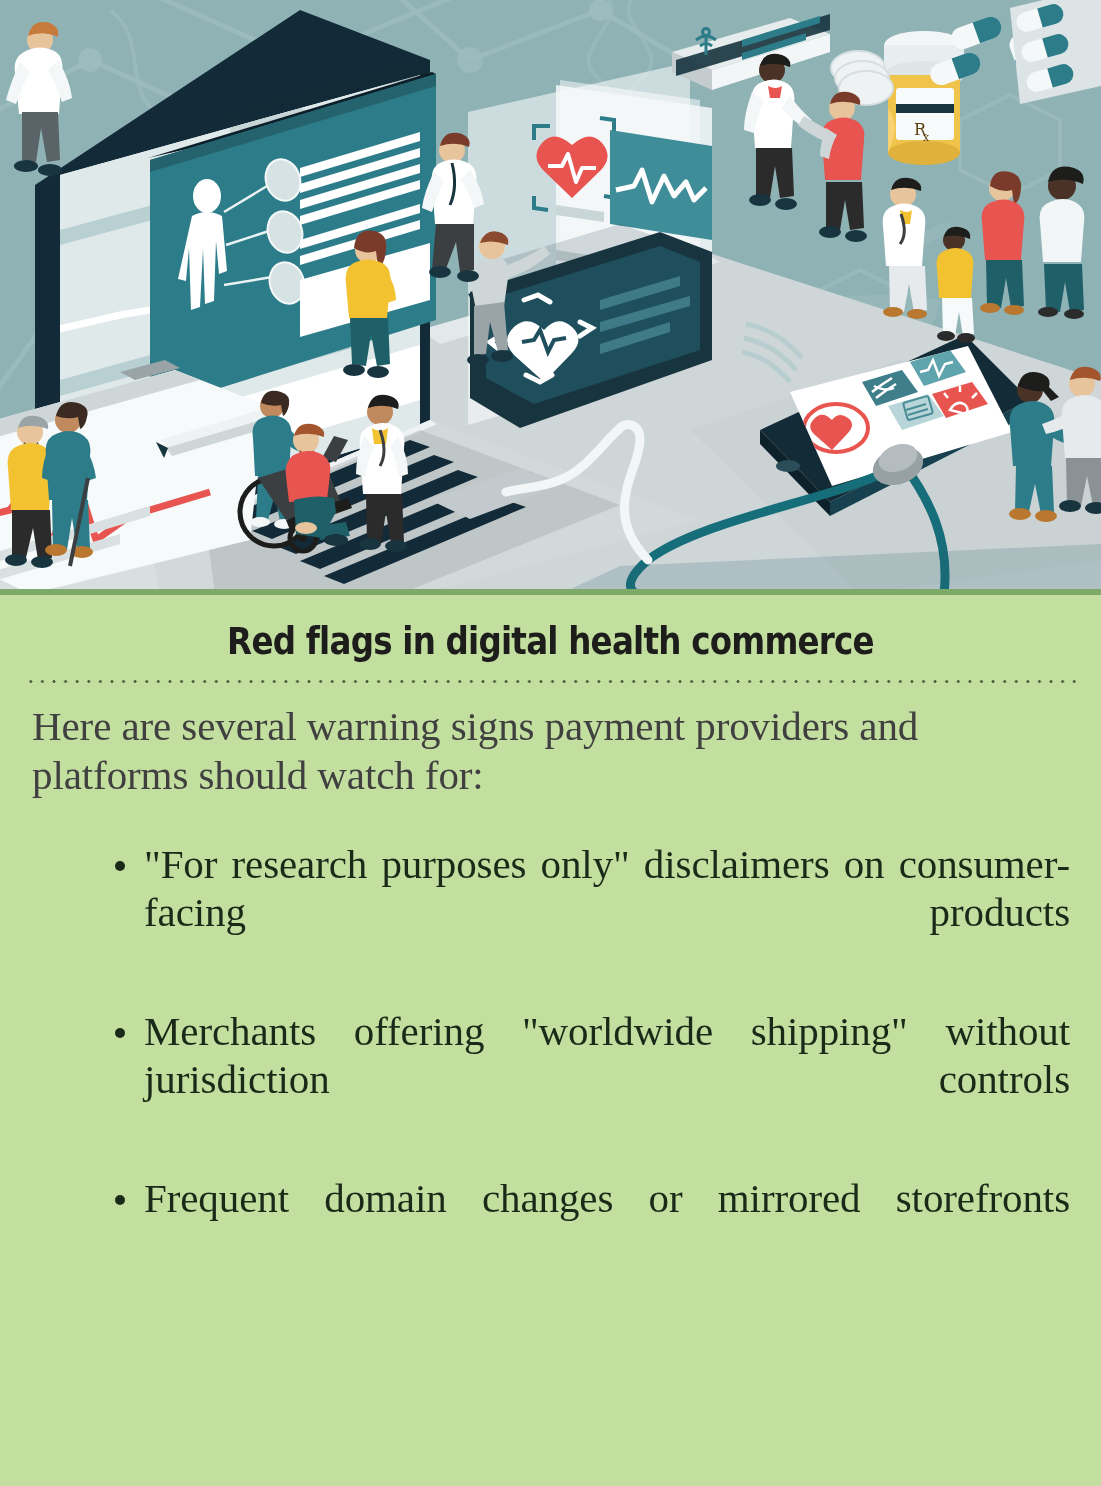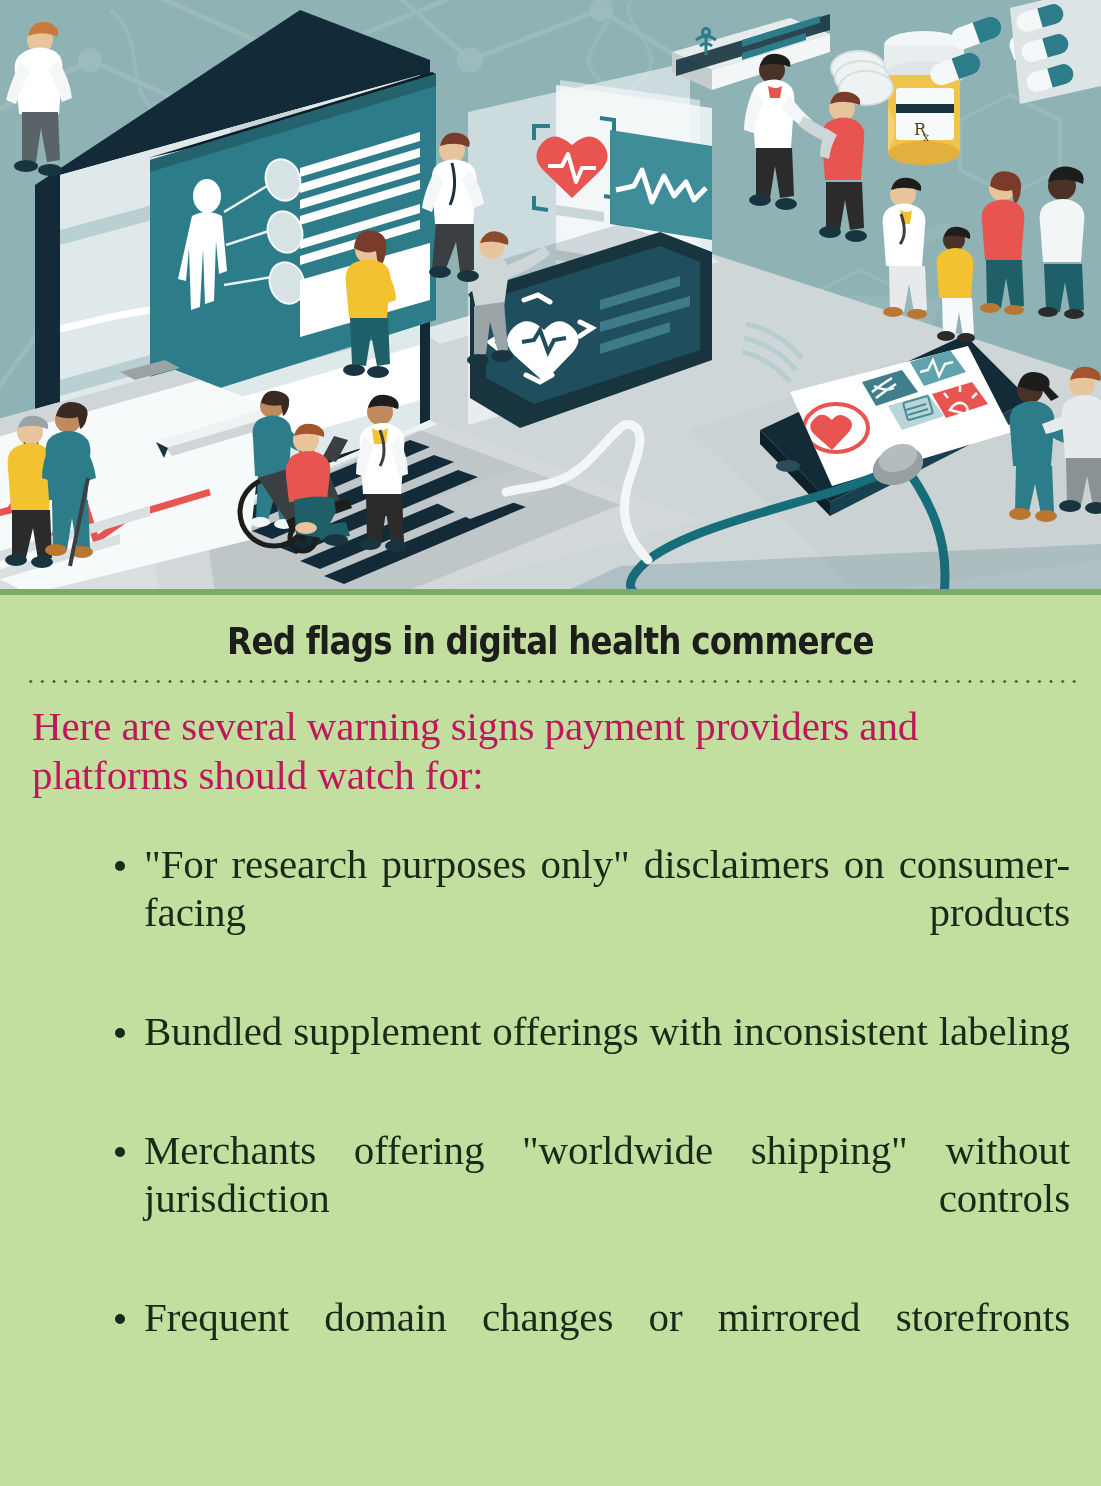--- a/index.html
+++ b/index.html
@@ -71,21 +71,21 @@
     background-repeat: repeat-x;
     background-position: 0 center;
   }
 
   #intro {
     position: absolute;
     left: 32px; top: 108px;
     width: 1038px;
     font-size: 41px;
     line-height: 49px;
-    color: #be185d;
+    color: #404040;
     letter-spacing: -0.1px;
   }
 
   #bullets {
     position: absolute;
     left: 110px; top: 246px;
     width: 960px;
     list-style: none;
   }
   #bullets li {
@@ -616,20 +616,19 @@
   <div id="panel">
 
     <h1 id="panel-title">Red flags in digital health commerce</h1>
 
     <div id="divider"></div>
 
     <p id="intro">Here are several warning signs payment providers and platforms should watch for:</p>
 
     <ul id="bullets">
       <li><span>"For research purposes only" disclaimers on consumer-facing products</span><span class="tail"></span></li>
-      <li><span>Bundled supplement offerings with inconsistent labeling</span><span class="tail"></span></li>
       <li><span>Merchants offering "worldwide shipping" without jurisdiction controls</span><span class="tail"></span></li>
       <li><span>Frequent domain changes or mirrored storefronts</span><span class="tail"></span></li>
 
     </ul>
 
   </div>
 </div>
 
 </body></html>

